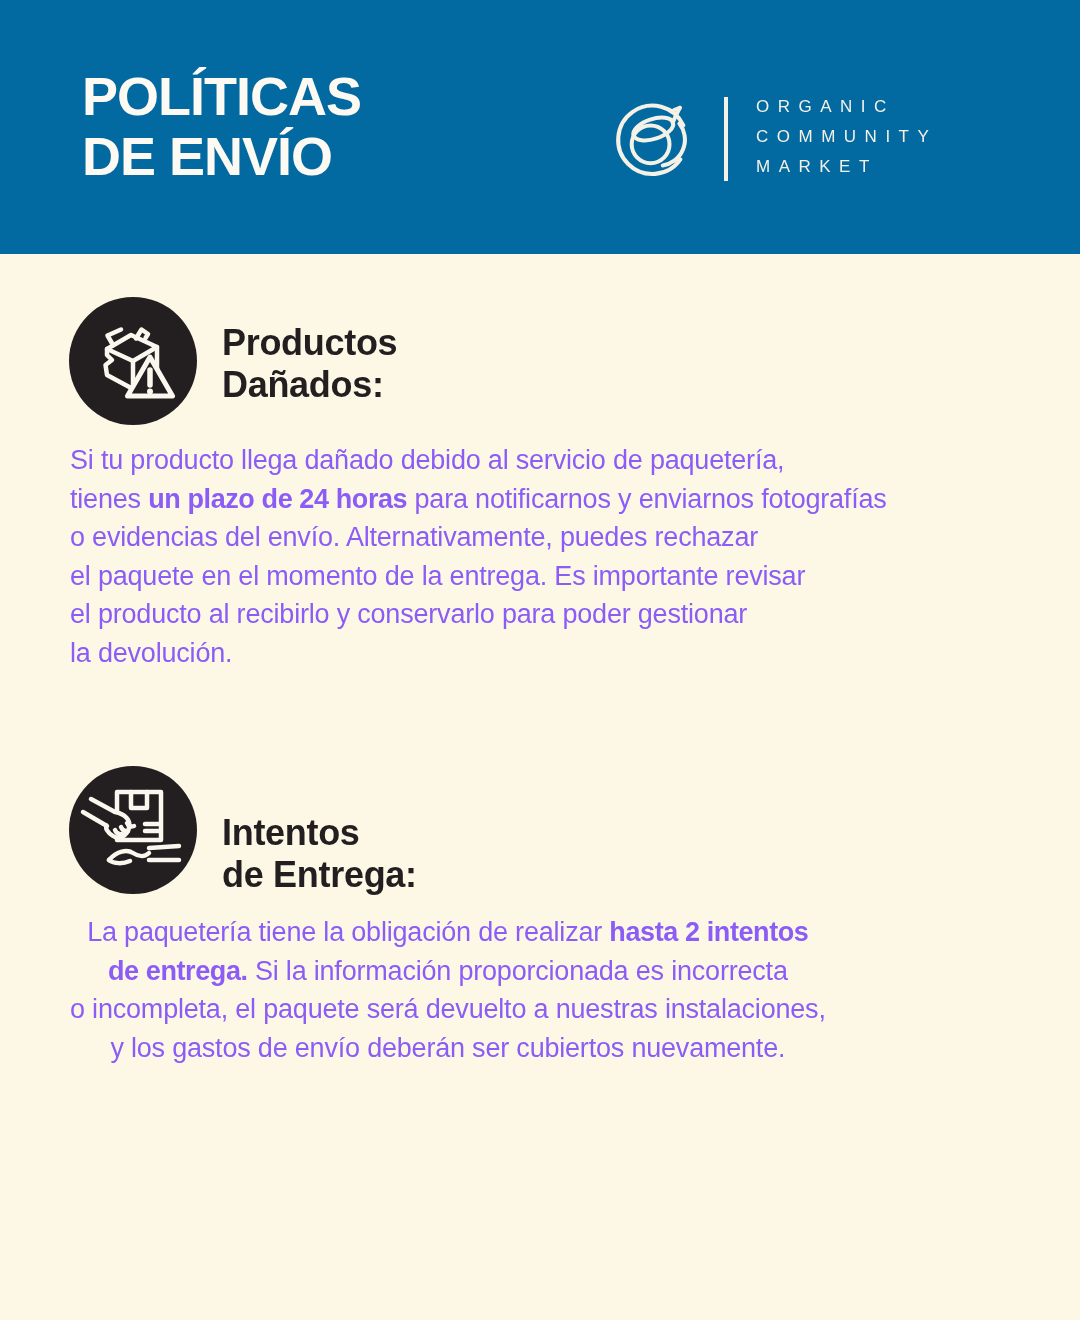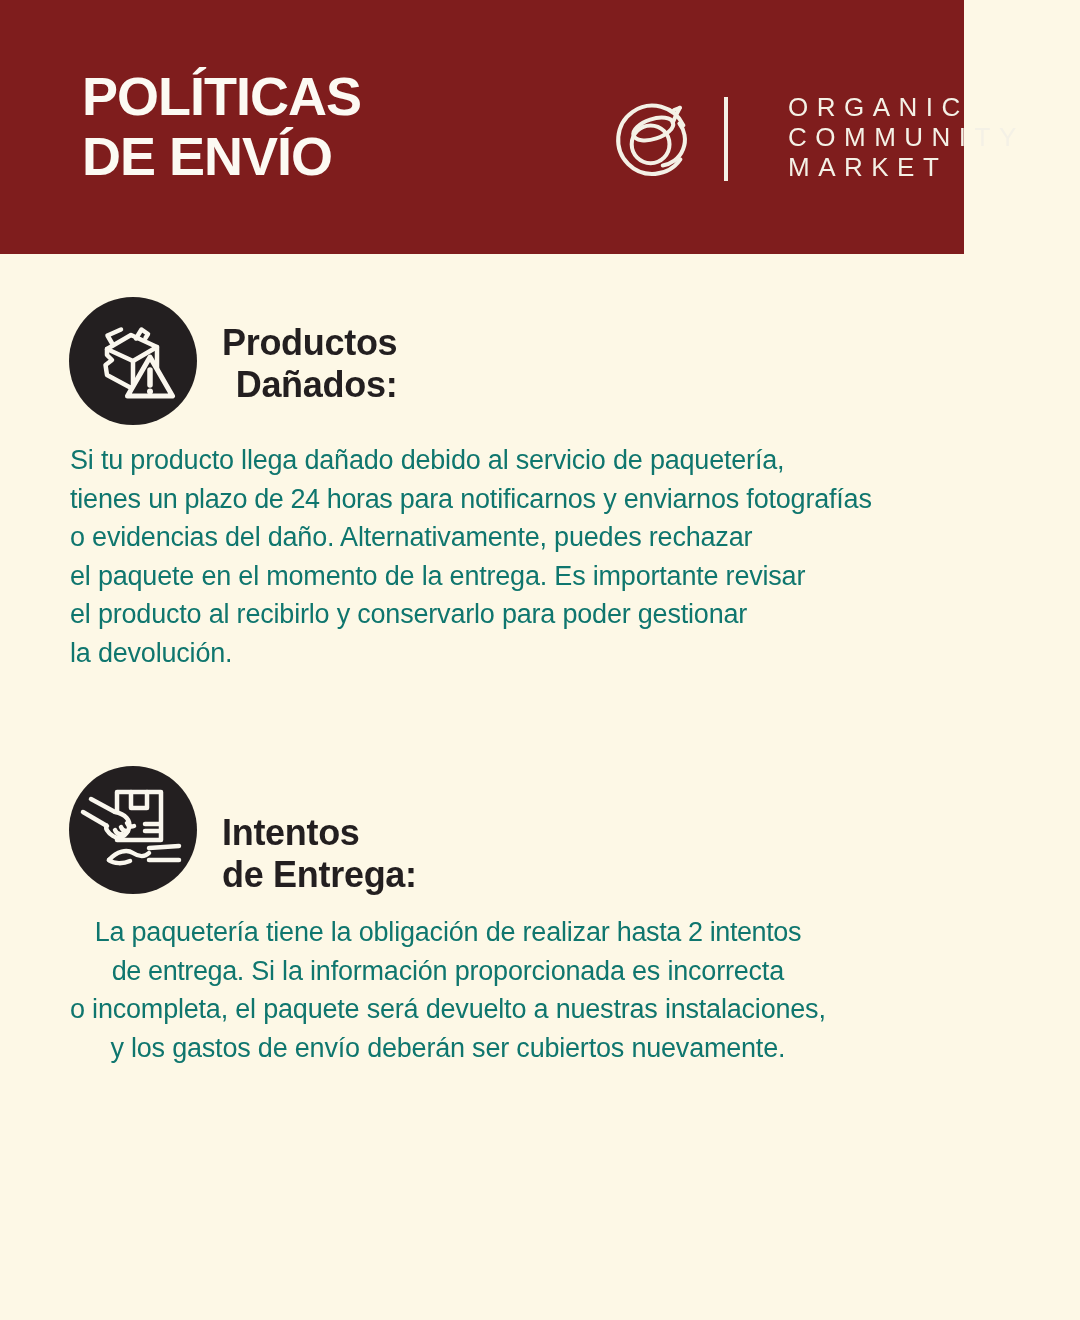--- a/index.html
+++ b/index.html
@@ -9,84 +9,83 @@
     width: 1080px;
     height: 1320px;
     background: #FDF8E6;
     overflow: hidden;
     font-family: "Liberation Sans", sans-serif;
     color: #231F20;
   }
   .header {
     position: absolute;
     top: 0; left: 0;
-    width: 964px; height: 254px;
-    background: #7f1d1d;
+    width: 1080px; height: 254px;
+    background: #0369a1;
   }
   .page-title {
     position: absolute;
     left: 82px; top: 66px;
     font-size: 54px;
     line-height: 60px;
     font-weight: 700;
     letter-spacing: -1px;
     color: #FCFAF3;
     white-space: pre;
   }
   .brand { position: absolute; top: 0; left: 0; }
   .brand-logo { position: absolute; left: 611px; top: 93px; width: 90px; height: 90px; }
   .brand-divider {
     position: absolute; left: 724px; top: 97px;
     width: 4px; height: 84px;
     background: #F4F1E6;
   }
   .brand-wordmark {
     position: absolute; left: 756px; top: 92px;
-    font-size: 26px;
+    font-size: 17px;
     line-height: 30px;
     letter-spacing: 8.5px;
     font-weight: 400;
     color: #F4F1E6;
     white-space: pre;
-    margin-left: 32px;
   }
   .icon-circle {
     position: absolute;
     width: 128px; height: 128px;
     border-radius: 50%;
     background: #231F20;
   }
   .icon-circle svg { position: absolute; inset: 0; }
   .icon-damaged { left: 69px; top: 297px; }
   .icon-delivery { left: 69px; top: 766px; }
   .section-title {
     position: absolute;
     left: 222px;
     font-size: 36px;
     line-height: 42px;
     font-weight: 700;
     color: #231F20;
     white-space: pre;
     letter-spacing: -0.3px;
   }
-  .title-1 { top: 322px; text-align: right; }
+  .title-1 { top: 322px; }
   .title-2 { top: 812px; }
   .section-text {
     position: absolute;
     left: 70px;
     font-size: 27px;
     line-height: 38.5px;
     font-weight: 400;
     letter-spacing: -0.2px;
-    color: #0f766e;
+    color: #8b5cf6;
     white-space: pre;
   }
   .text-1 { top: 441px; }
   .text-2 { top: 913px; text-align: center; }
-  .section-text b { font-weight: 400; letter-spacing: -0.4px; }
+  .section-text b { font-weight: 700; letter-spacing: -0.4px; }
 </style>
 </head>
 <body>
 
 <div class="page">
 
   <header class="header">
     <h1 class="page-title">POLÍTICAS
 DE ENVÍO</h1>
 
@@ -118,21 +117,21 @@
           <path d="M 67 41.5 L 72.5 32.5 L 79 37 L 76.5 41"></path>
           <path d="M 81 60 L 103.5 99 L 58.5 99 Z" fill="#231F20" stroke-width="5"></path>
           <path d="M 81 73 L 81 88" stroke-width="5.5"></path>
           <circle cx="81" cy="94.5" r="3" fill="#FAF7EE" stroke="none"></circle>
         </svg>
       </div>
       <h2 class="section-title title-1">Productos
 Dañados:</h2>
       <p class="section-text text-1"><span>Si tu producto llega dañado debido al servicio de paquetería,
 tienes </span><b>un plazo de 24 horas</b><span> para notificarnos y enviarnos fotografías
-o evidencias del daño. Alternativamente, puedes rechazar
+o evidencias del envío. Alternativamente, puedes rechazar
 el paquete en el momento de la entrega. Es importante revisar
 el producto al recibirlo y conservarlo para poder gestionar
 la devolución.</span></p>
     </section>
 
     <section>
       <div class="icon-circle icon-delivery">
         <svg viewBox="0 0 128 128" fill="none" stroke="#FAF7EE" stroke-width="4.5" stroke-linecap="round" stroke-linejoin="round">
           <rect x="48" y="26" width="44" height="48"></rect>
           <path d="M 62 26 L 62 42 L 78 42 L 78 26"></path>

